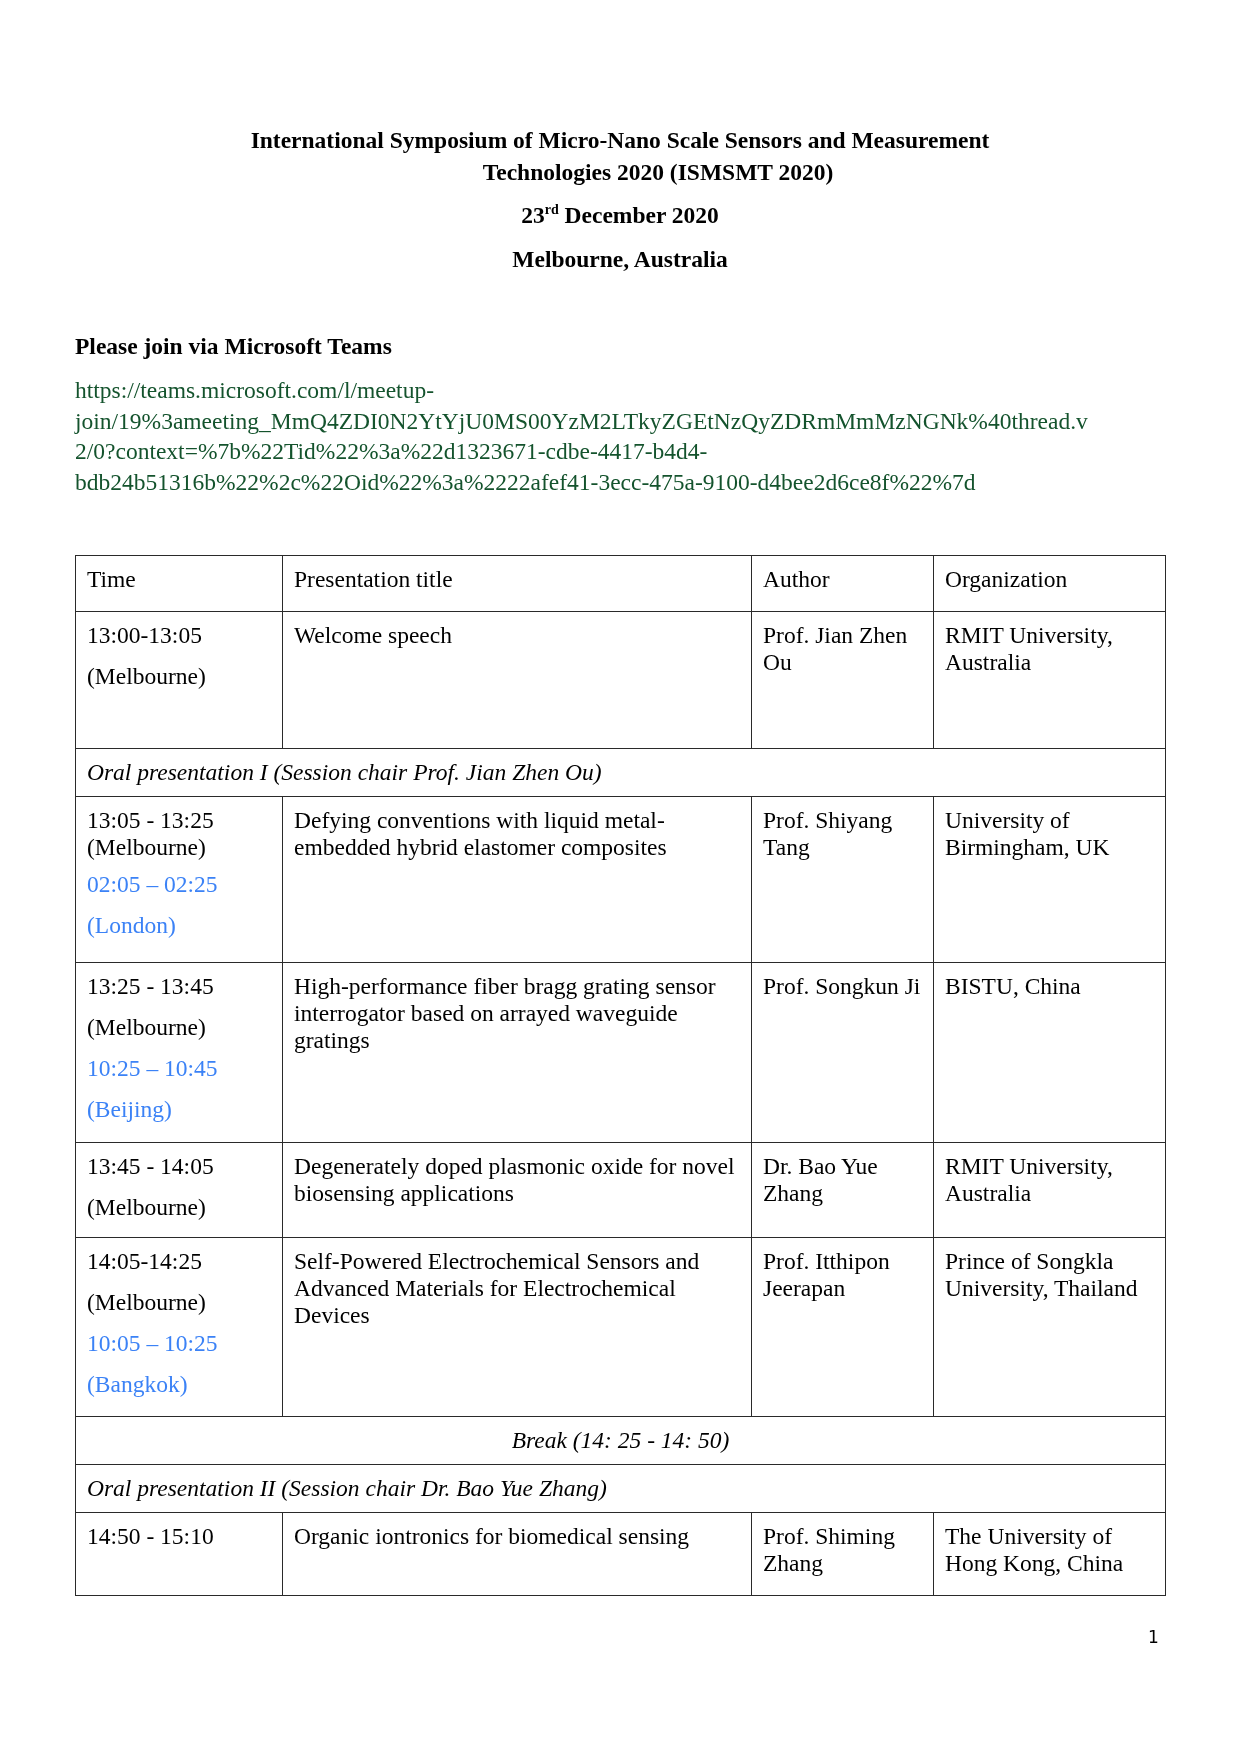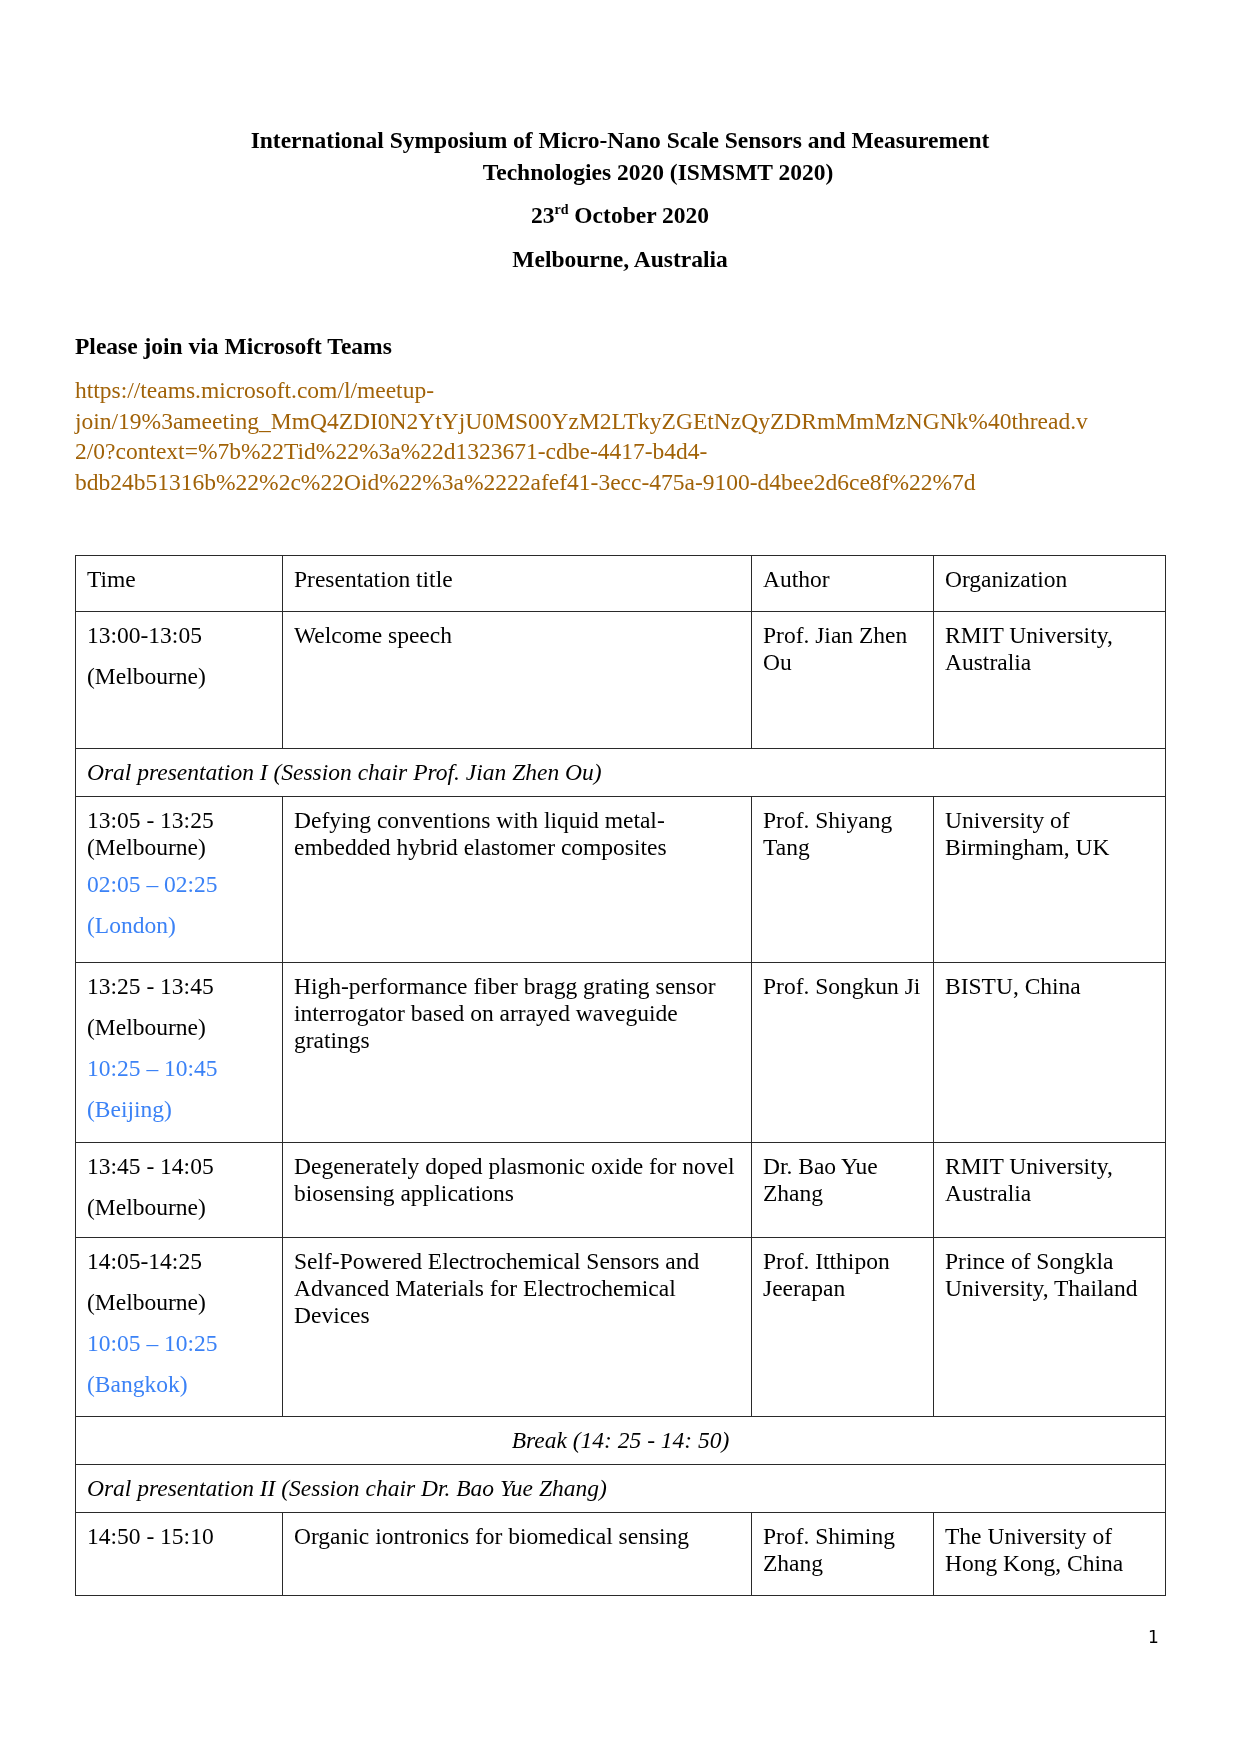--- a/index.html
+++ b/index.html
@@ -2,42 +2,42 @@
 <html><head>
 <meta charset="utf-8">
 <style>
   html, body { margin:0; padding:0; background:#ffffff; }
   body { width:1240px; height:1754px; position:relative; overflow:hidden;
          font-family:"Liberation Serif", serif; color:#000; }
   .title-line { position:absolute; left:0; width:1240px; text-align:center;
                 font-weight:bold; font-size:23.5px; line-height:28px; }
   .title-line sup { font-size:14px; vertical-align:9px; line-height:0; }
   .join { position:absolute; left:75px; top:332px; font-weight:bold; font-size:23.5px; line-height:28px; }
-  .link { position:absolute; left:75px; top:375px; width:1090px; color:#a16207;
+  .link { position:absolute; left:75px; top:375px; width:1090px; color:#14532d;
           font-size:23.5px; line-height:30.5px; text-decoration:none; cursor:pointer; }
   .link span { display:block; white-space:nowrap; }
   table.sched { position:absolute; left:75px; top:555px; border-collapse:collapse;
                 width:1090px; table-layout:fixed; font-size:23.5px; }
   table.sched td { border:1.5px solid #2a2a2a; vertical-align:top;
                    padding:10px 11px 6px 11px; line-height:27px; }
   col.c1 { width:207px; } col.c2 { width:469px; } col.c3 { width:182px; } col.c4 { width:232px; }
   .tline { display:block; line-height:41px; margin-top:-7px; }
   .tline + .tline { margin-top:0; }
   .red { color:#3b82f6; }
   .session td { font-style:italic; padding-top:12px; height:31px; }
   .break td { font-style:italic; text-align:center; padding-top:12px; height:31px; }
   .pagenum { position:absolute; left:1148px; top:1627px; font-family:"DejaVu Sans", sans-serif;
              font-size:17px; color:#000; }
 </style>
 </head>
 <body>
 
 <div class="title-line" style="top:126px;">International Symposium of Micro-Nano Scale Sensors and Measurement</div>
 <div class="title-line" style="top:158px;padding-left:38px;">Technologies 2020 (ISMSMT 2020)</div>
-<div class="title-line" style="top:201px;"><span>23</span><sup>rd</sup><span> October 2020</span></div>
+<div class="title-line" style="top:201px;"><span>23</span><sup>rd</sup><span> December 2020</span></div>
 <div class="title-line" style="top:245px;">Melbourne, Australia</div>
 
 <div class="join">Please join via Microsoft Teams</div>
 <a class="link">
   <span>https://teams.microsoft.com/l/meetup-</span>
   <span>join/19%3ameeting_MmQ4ZDI0N2YtYjU0MS00YzM2LTkyZGEtNzQyZDRmMmMzNGNk%40thread.v</span>
   <span>2/0?context=%7b%22Tid%22%3a%22d1323671-cdbe-4417-b4d4-</span>
   <span>bdb24b51316b%22%2c%22Oid%22%3a%2222afef41-3ecc-475a-9100-d4bee2d6ce8f%22%7d</span>
 </a>
 

